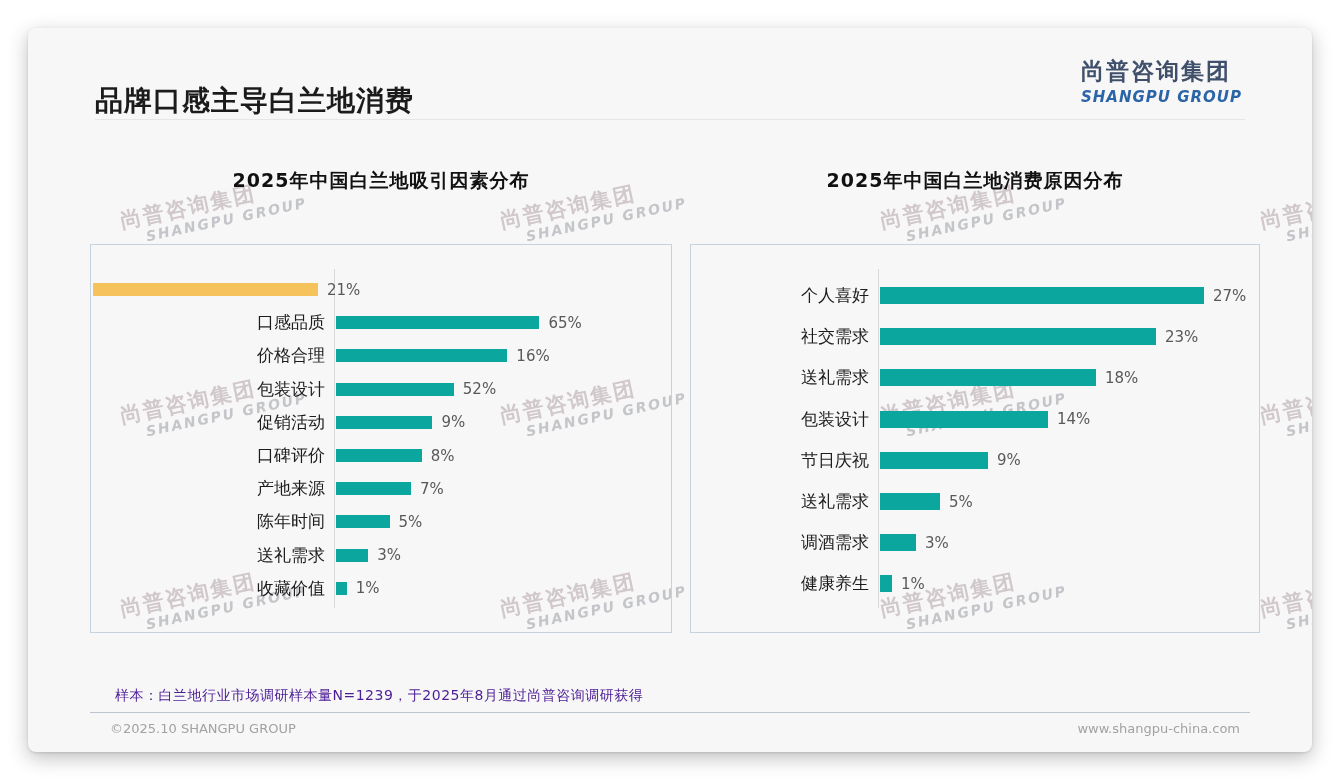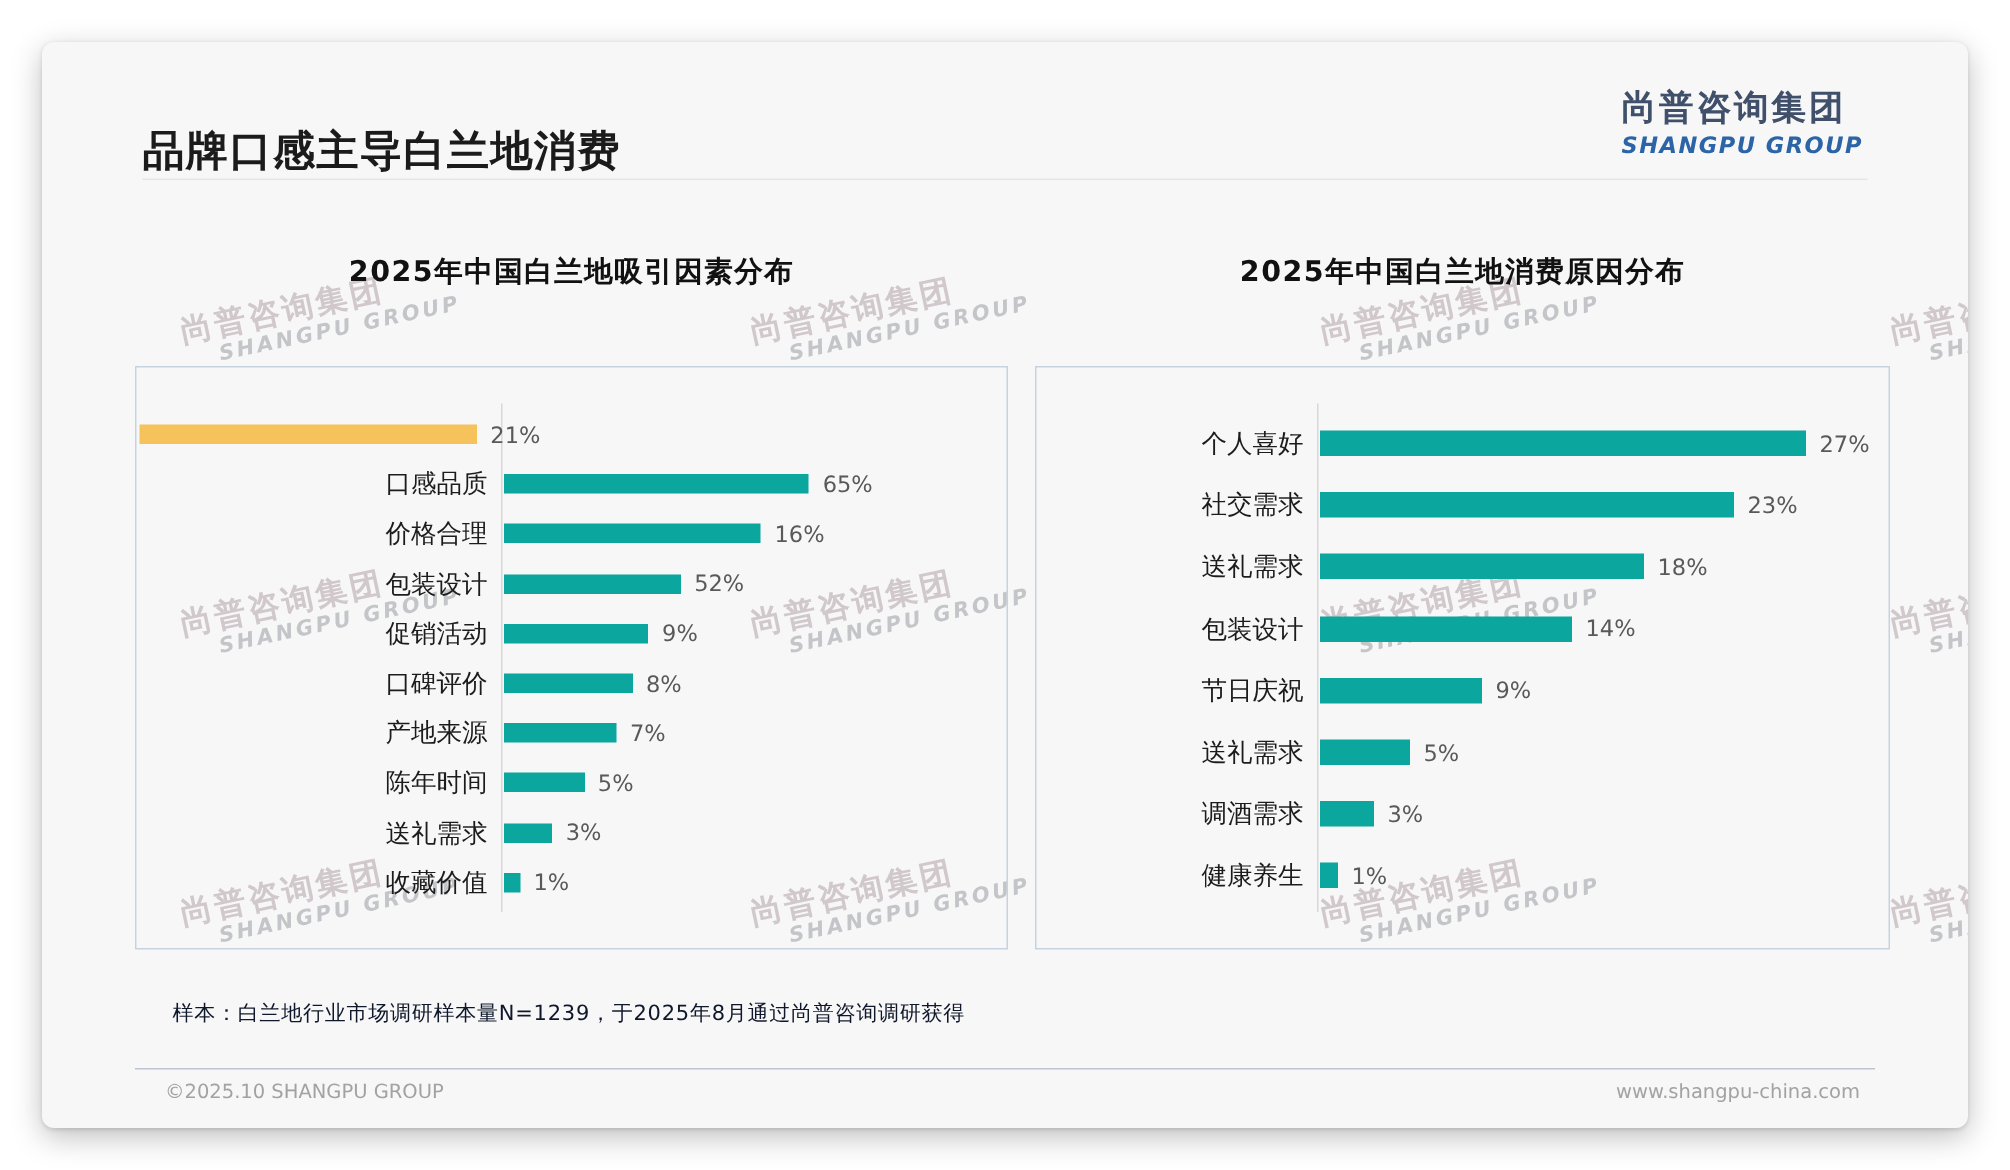--- a/index.html
+++ b/index.html
@@ -27,21 +27,21 @@
   .chart-title{margin:0;text-align:center;font-size:19px;font-weight:bold;color:#111;letter-spacing:1px;}
   .panel{position:absolute;top:76px;left:0;right:0;height:389px;border:1px solid #c6d3de;box-sizing:border-box;}
   .axis{position:absolute;top:24px;bottom:24px;width:1px;background:#d8d8d8;}
   .rows{position:absolute;inset:0;box-sizing:border-box;}
   .row{display:flex;align-items:center;}
   .cat{box-sizing:border-box;flex:0 0 auto;text-align:right;font-size:17px;color:#1c1c1c;padding-right:9px;}
   .barwrap{flex:1;display:flex;align-items:center;padding-left:2px;}
   .bar{flex:0 0 auto;}
   .val{margin-left:9px;font-size:15px;color:#595959;}
   
-  .footnote{position:absolute;left:87px;top:639px;font-size:14px;color:#0f172a;letter-spacing:.5px;z-index:1;}
+  .footnote{position:absolute;left:87px;top:659px;font-size:14px;color:#4c1d95;letter-spacing:.5px;z-index:1;}
   .footer-rule{position:absolute;left:62px;right:62px;top:684px;height:1px;background:#bdc5d0;z-index:1;}
   .footer{position:absolute;left:82px;right:72px;top:693px;display:flex;justify-content:space-between;
           font-size:13px;color:#a2a2a2;z-index:1;}
 </style>
 </head>
 <body>
 
 <div class="page">
   <div class="card">
 

